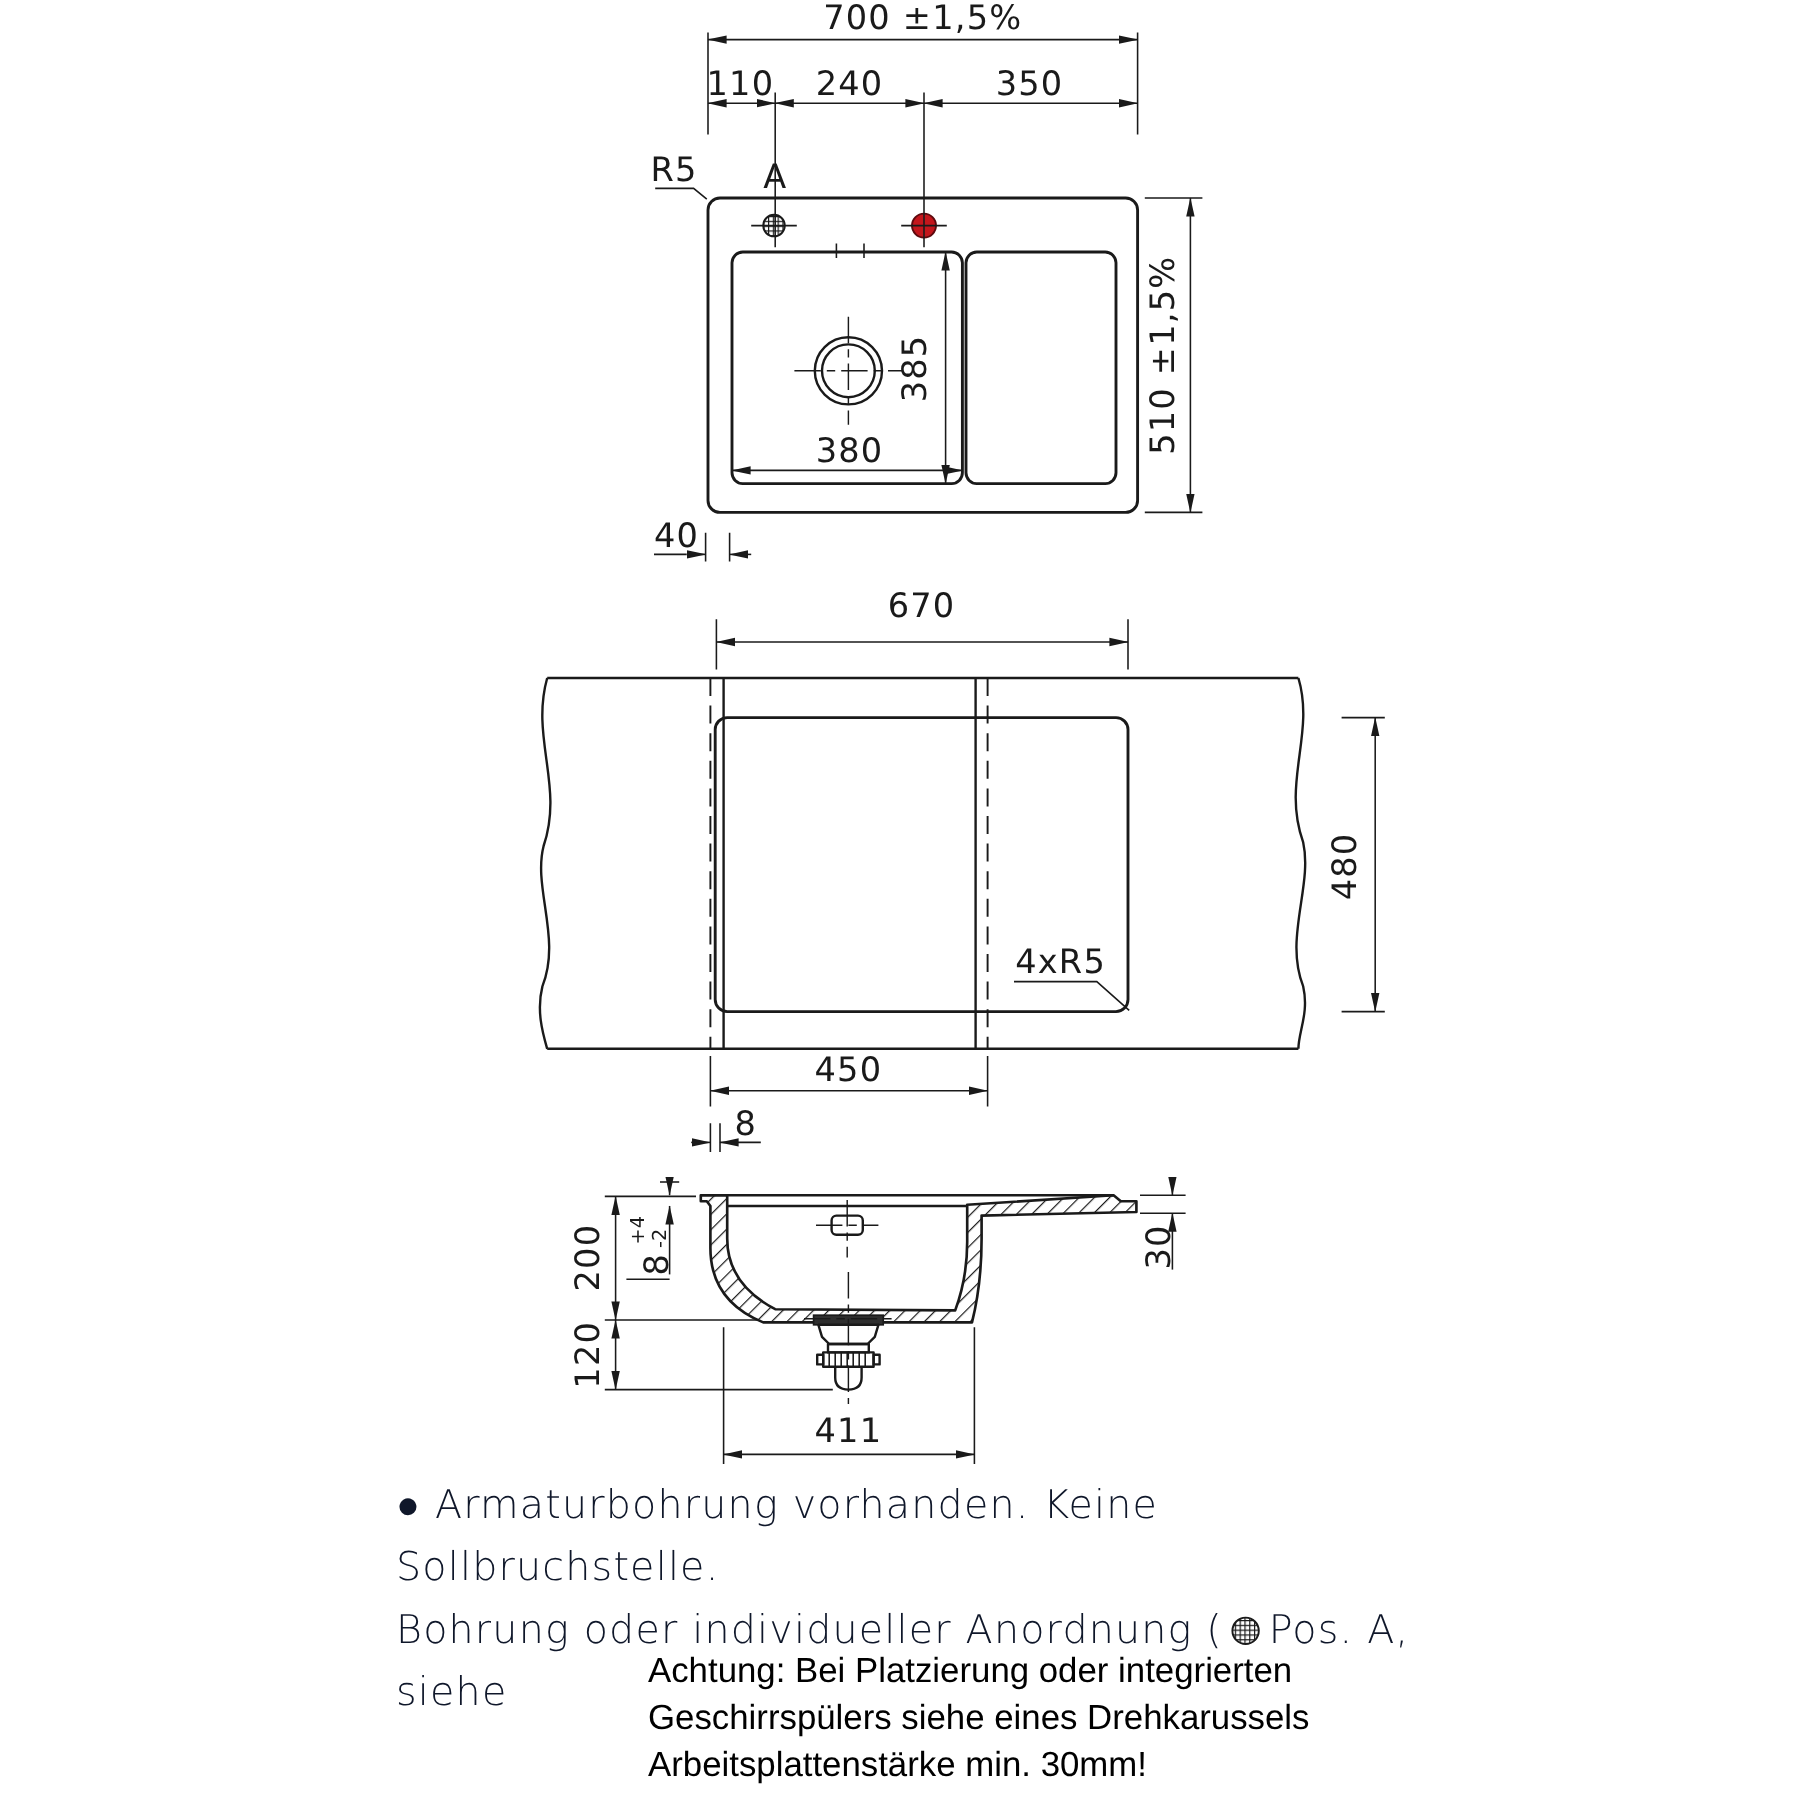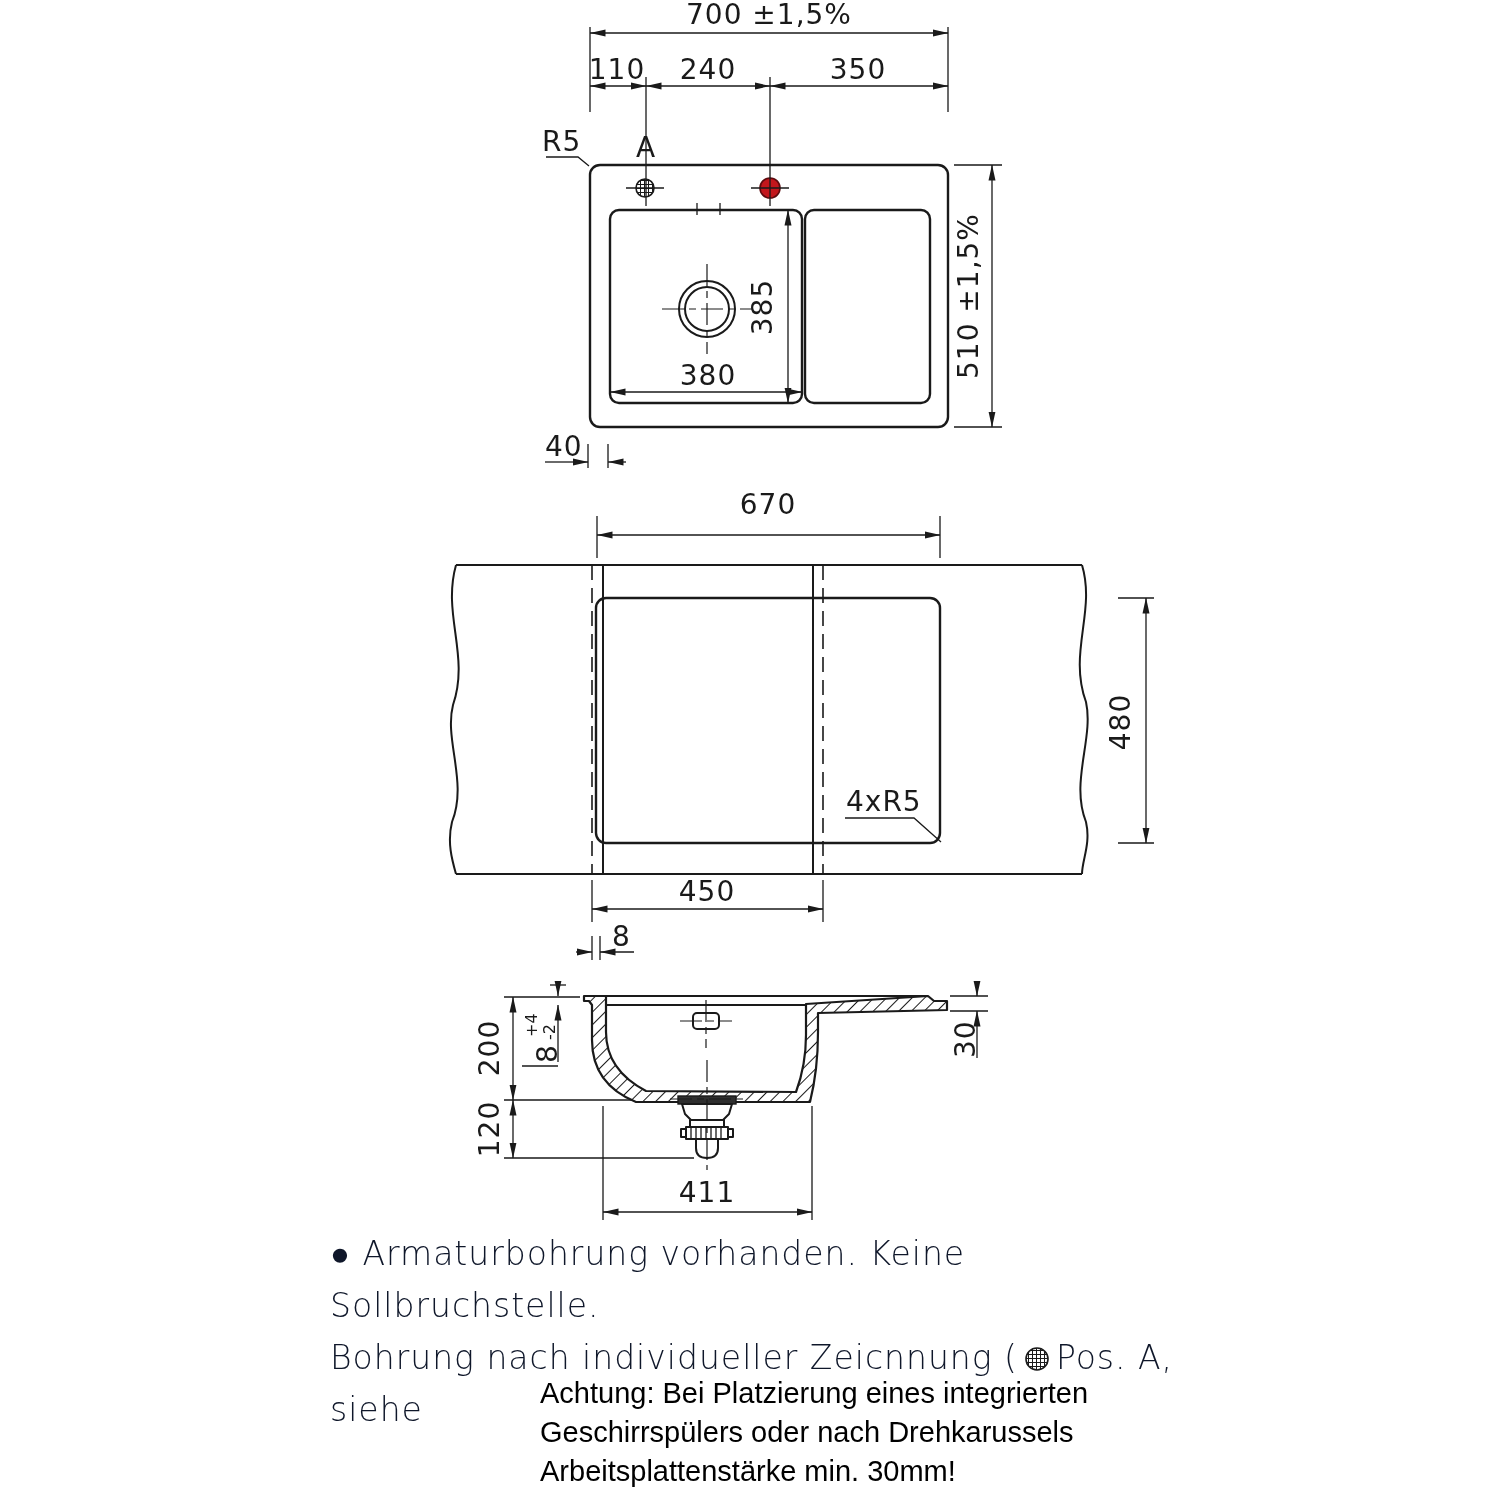--- a/index.html
+++ b/index.html
@@ -159,31 +159,31 @@
 
     <path d="M603,1106 V1220 M812,1106 V1220" class="d"></path>
     <line x1="603" y1="1212" x2="812" y2="1212" class="d" marker-start="url(#ar)" marker-end="url(#ar)"></line>
     <text x="707" y="1202" text-anchor="middle">411</text>
   </g>
 </svg>
 
 
 <div class="notes">
   <div><span>●</span> <span>Armaturbohrung vorhanden. Keine Sollbruchstelle.</span></div>
-  <div><span>Bohrung nach individueller Zeicnnung (</span><svg class="icon-inline" width="26" height="26" viewBox="0 0 26 26">
+  <div><span>Bohrung oder individueller Anordnung (</span><svg class="icon-inline" width="26" height="26" viewBox="0 0 26 26">
       <defs>
           <pattern id="xh2" width="4" height="4" patternUnits="userSpaceOnUse">
             <path d="M0,0.5 H4 M0.5,0 V4" stroke="#1a1a1a" stroke-width="1" fill="none"></path>
           </pattern>
         </defs>
       <circle cx="13" cy="13" r="11" fill="url(#xh2)" stroke="#1a1a1a" stroke-width="1.6"></circle>
     </svg><span>Pos. A, siehe</span></div>
 </div>
 
 
 <div class="warning">
-  <div>Achtung: Bei Platzierung eines integrierten</div>
-  <div>Geschirrspülers oder nach Drehkarussels</div>
+  <div>Achtung: Bei Platzierung oder integrierten</div>
+  <div>Geschirrspülers siehe eines Drehkarussels</div>
   <div>Arbeitsplattenstärke min. 30mm!</div>
 </div>
 
 
 
 
 </body></html>

